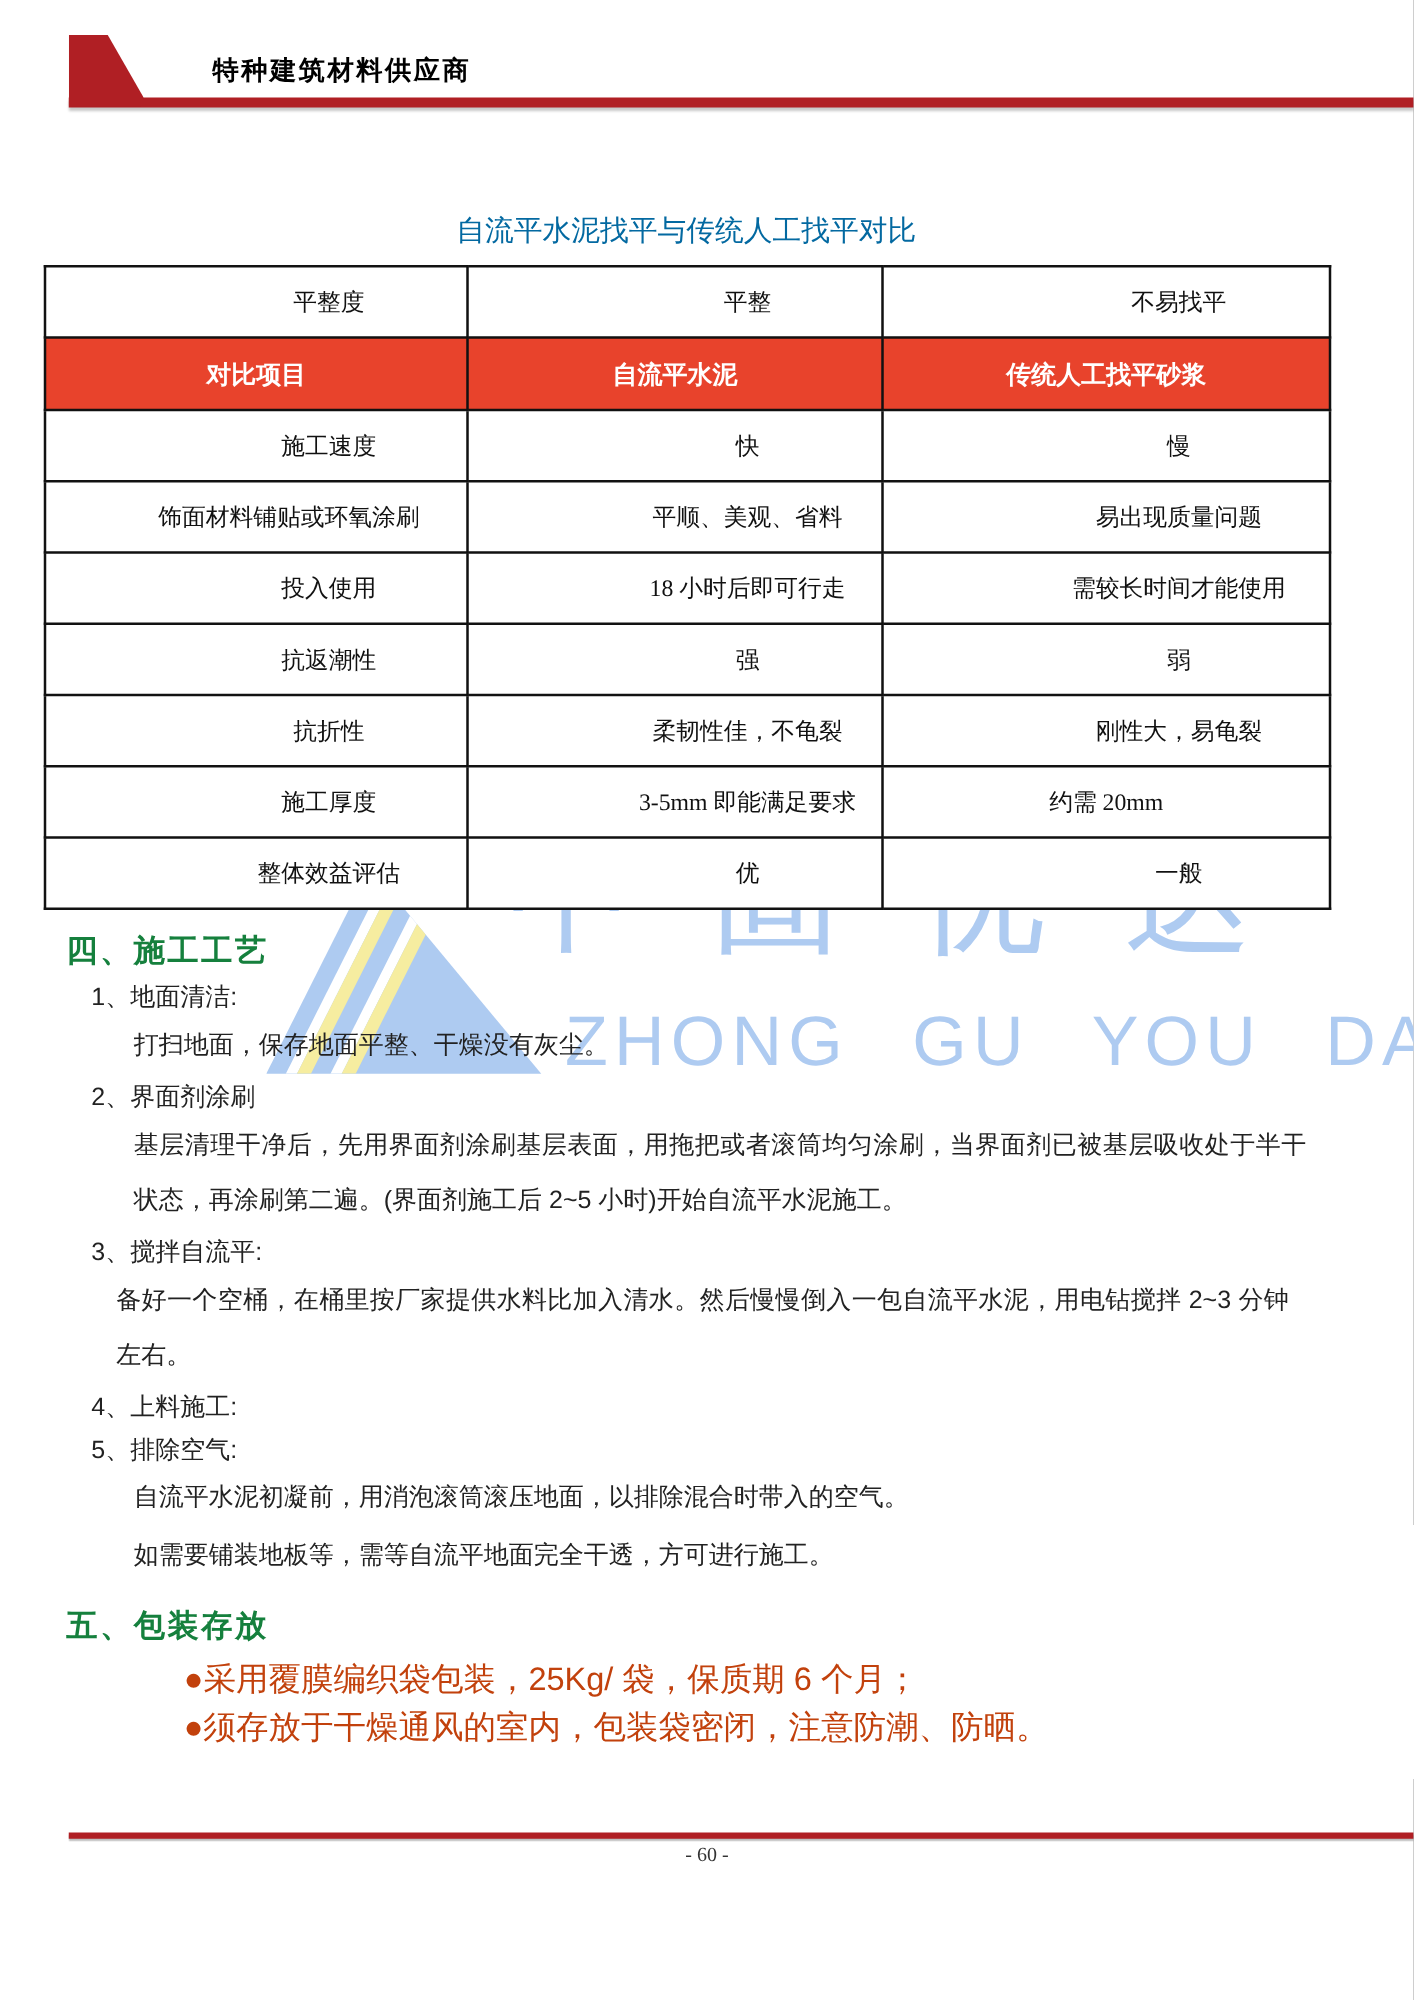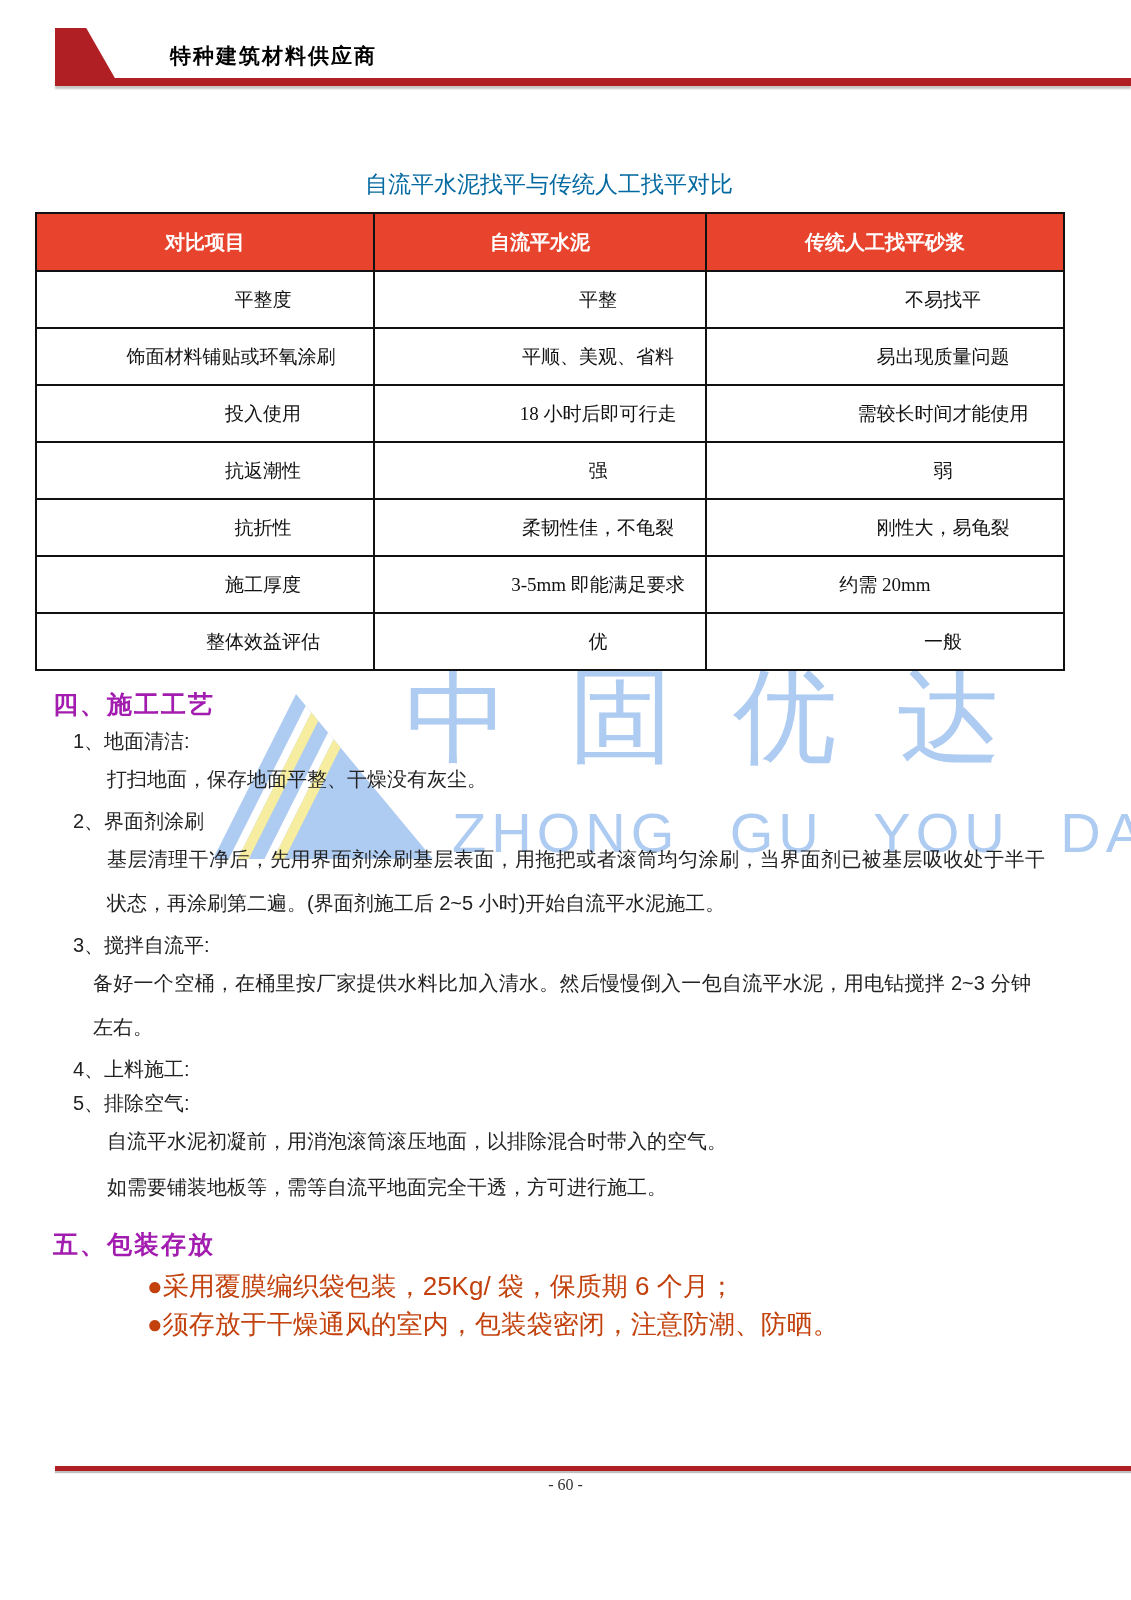--- a/index.html
+++ b/index.html
@@ -29,21 +29,21 @@
              font-family:"Liberation Serif",serif;color:#0369a1;}
   table{border-collapse:collapse;margin-top:12px;width:1028px;table-layout:fixed;}
   col.c1{width:338px;} col.c2{width:332px;} col.c3{width:358px;}
   th{background:#e8432c;color:#ffffff;font-size:20px;font-weight:bold;height:54px;
      border:2px solid #111;font-family:"Liberation Sans",sans-serif;}
   td{background:#ffffff;height:53px;border:2px solid #111;text-align:center;
      font-size:19px;font-family:"Liberation Serif",serif;color:#111;}
   .sh{display:inline-block;transform:translateX(58px);}
   .sh-sm{display:inline-block;transform:translateX(26px);}
 
-  .sec-h{margin:16px 0 0 18px;font-size:25px;font-weight:bold;color:#a21caf;
+  .sec-h{margin:16px 0 0 18px;font-size:25px;font-weight:bold;color:#15803d;
          letter-spacing:2px;line-height:34px;}
   .sec-h5{margin-top:18px;}
   .item-label{margin:6px 0 0 38px;font-size:20px;line-height:28px;color:#222;}
   .item-para{margin:2px 0 0 72px;width:938px;font-size:20px;line-height:44px;
              text-align:justify;color:#222;}
   .bullet{margin:10px 0 0 112px;font-size:26px;line-height:30px;color:#c2410c;}
   .bullet+.bullet{margin-top:8px;}
 
   
   .ftr-line{position:absolute;left:55px;top:1466px;width:1076px;height:5px;background:#b01f24;
@@ -82,28 +82,33 @@
     <h2 class="tbl-title">自流平水泥找平与传统人工找平对比</h2>
 
     <table>
       <colgroup>
           <col class="c1">
           <col class="c2">
           <col class="c3">
         </colgroup>
       <tbody>
           <tr>
+        <td><span class="sh">平整度</span></td>
+        <td><span class="sh">平整</span></td>
+        <td><span class="sh">不易找平</span></td>
+      </tr>
+      <tr>
         <th>对比项目</th>
         <th>自流平水泥</th>
         <th>传统人工找平砂浆</th>
       </tr>
       <tr>
-        <td><span class="sh">平整度</span></td>
-        <td><span class="sh">平整</span></td>
-        <td><span class="sh">不易找平</span></td>
+        <td><span class="sh">施工速度</span></td>
+        <td><span class="sh">快</span></td>
+        <td><span class="sh">慢</span></td>
       </tr>
       <tr>
         <td><span class="sh-sm">饰面材料铺贴或环氧涂刷</span></td>
         <td><span class="sh">平顺、美观、省料</span></td>
         <td><span class="sh">易出现质量问题</span></td>
       </tr>
       <tr>
         <td><span class="sh">投入使用</span></td>
         <td><span class="sh">18 小时后即可行走</span></td>
         <td><span class="sh">需较长时间才能使用</span></td>

